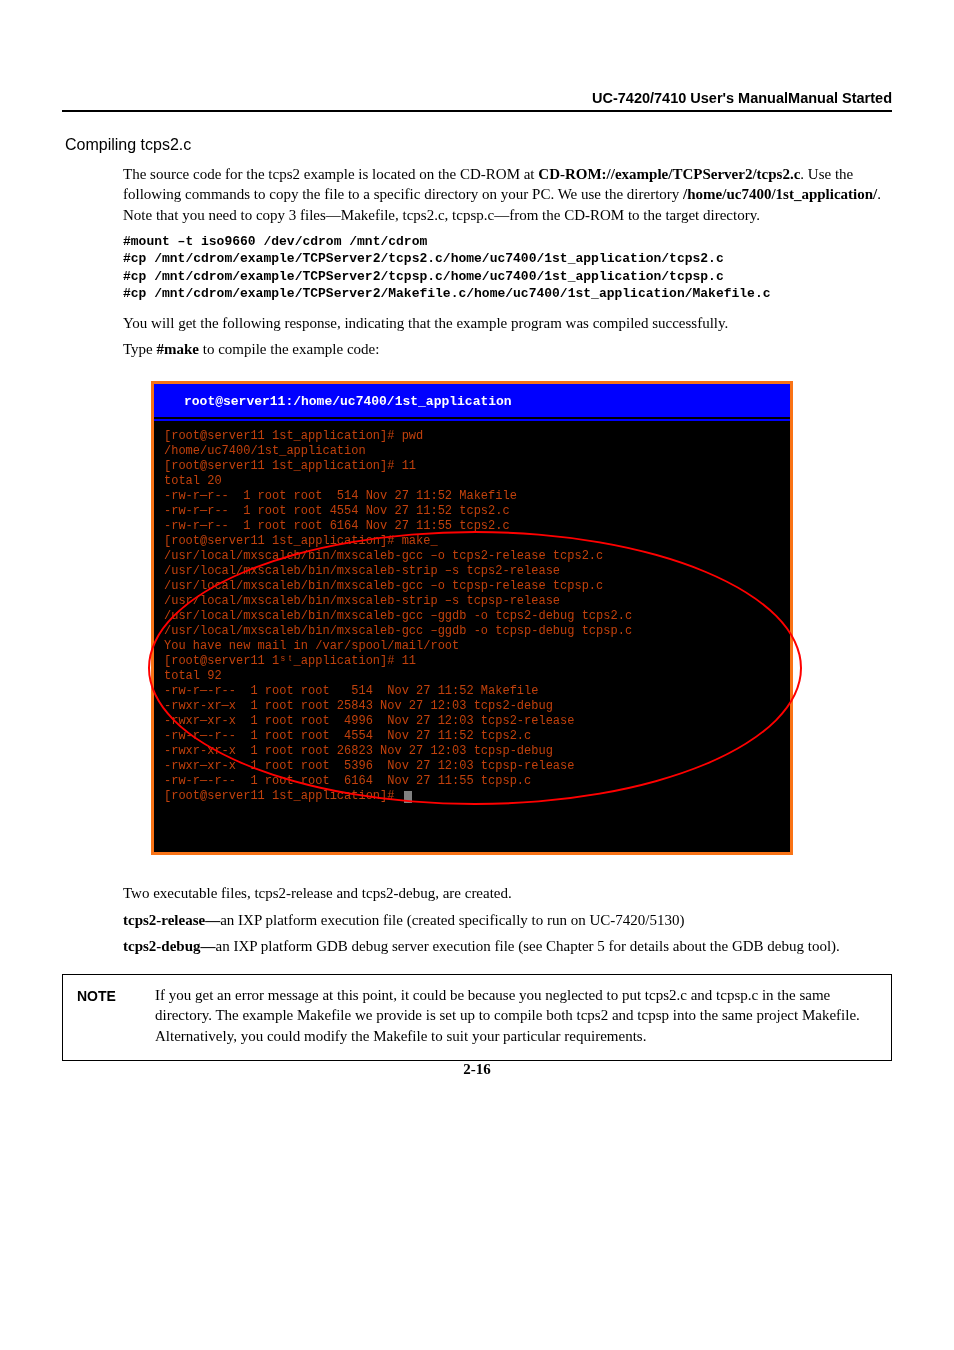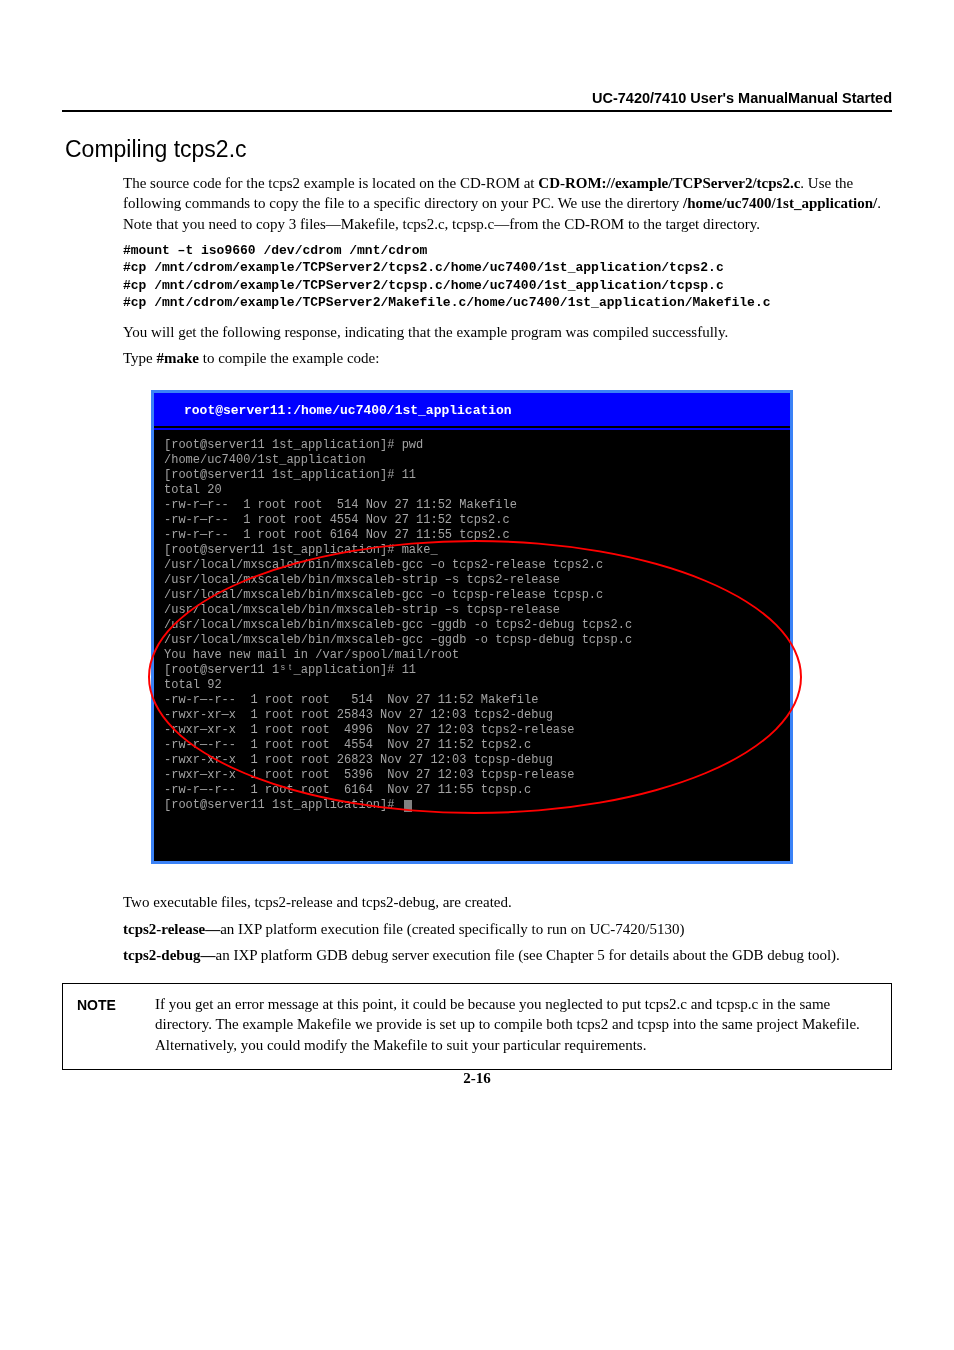--- a/index.html
+++ b/index.html
@@ -17,21 +17,21 @@
     justify-content: flex-end;
     font-family: Arial, Helvetica, sans-serif;
     font-weight: bold;
     font-size: 14.5px;
     border-bottom: 2px solid #000;
     padding-bottom: 4px;
     margin: 0 2px 24px 2px;
   }
   .section-title {
     font-family: Arial, Helvetica, sans-serif;
-    font-size: 23px;
+    font-size: 16px;
     margin: 0 0 10px 5px;
   }
   .body-content {
     margin-left: 63px;
     margin-right: 10px;
   }
   .paragraph {
     margin: 0 0 6px 0;
     line-height: 1.35;
   }
@@ -41,21 +41,21 @@
     font-size: 13px;
     white-space: pre;
     margin: 8px 0 10px 0;
     line-height: 1.35;
   }
   .bold { font-weight: bold; }
 
   .terminal-wrap {
     margin: 22px 0 28px 28px;
     width: 642px;
-    border: 3px solid #3b82f6;
+    border: 3px solid #f97316;
     background: #000;
     position: relative;
     box-sizing: border-box;
   }
   .terminal-title {
     background: #0000ff;
     color: #fff;
     font-family: "Courier New", Courier, monospace;
     font-weight: bold;
     font-size: 13px;
@@ -63,21 +63,21 @@
   }
   .terminal-sep {
     height: 2px;
     background: #0000ff;
     margin-top: 2px;
   }
   .terminal-body {
     font-family: "Courier New", Courier, monospace;
     font-size: 12px;
     line-height: 1.25;
-    color: #a3a3a3;
+    color: #c2410c;
     padding: 8px 20px 18px 10px;
     white-space: pre;
     position: relative;
   }
   .caret {
     display: inline-block;
     width: 8px;
     height: 12px;
     background: #808080;
     vertical-align: text-bottom;

